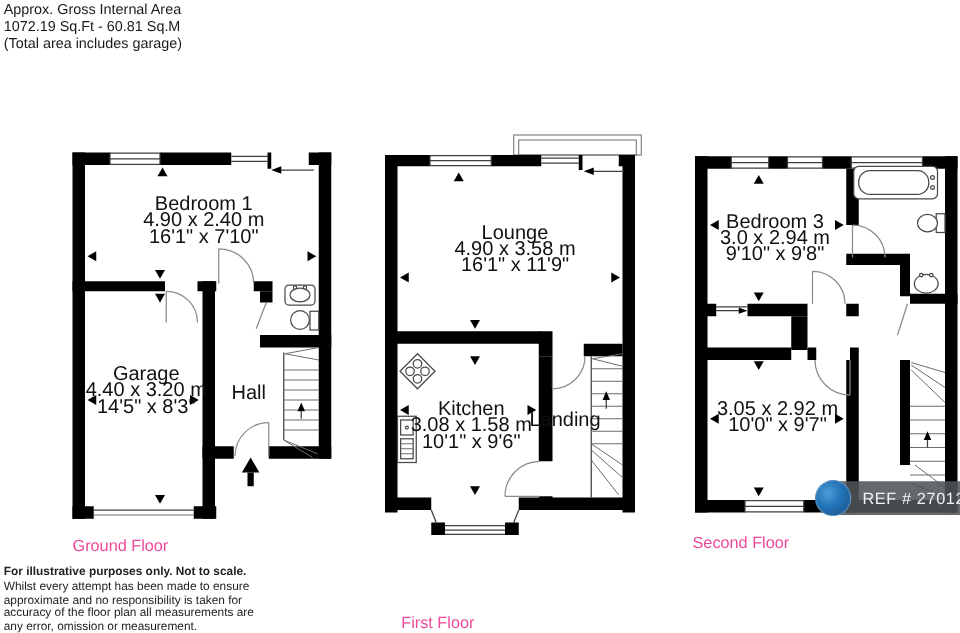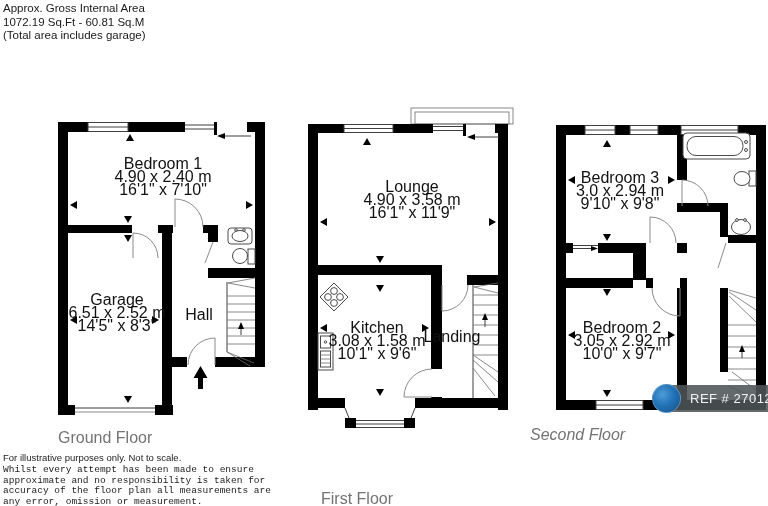--- a/index.html
+++ b/index.html
@@ -1,30 +1,30 @@
 <!DOCTYPE html>
 <html><head>
 <meta charset="utf-8">
 <style>
   * { margin:0; padding:0; box-sizing:border-box; }
   html,body { width:768px; height:506px; background:#ffffff; overflow:hidden;
               font-family:"Liberation Sans", sans-serif; }
   #stage { position:relative; width:704px; height:506px; background:#fff; }
 
   .hdr { position:absolute; left:3px; top:2px; font-size:11.5px; line-height:13.5px; color:#1a1a1a; }
-  .ftr1 { position:absolute; left:3px; top:452px; font-size:9.5px; color:#222; }
-  .ftr2 { position:absolute; left:3px; top:465px; font-size:9.5px; line-height:10.5px; color:#222;font-family:Liberation Mono, monospace; }
+  .ftr1 { position:absolute; left:3px; top:452px; font-size:9.5px; color:#222;font-weight:bold; }
+  .ftr2 { position:absolute; left:3px; top:465px; font-size:9.5px; line-height:10.5px; color:#222; }
 
   svg.plan { position:absolute; }
   #svg-ground { left:55px; top:100px; }
   #svg-first  { left:295px; top:100px; }
   #svg-second { left:550px; top:100px; }
 
   .room-label { position:absolute; text-align:center; font-size:16px; line-height:13px; color:#111; }
-  .floor-label { position:absolute; font-size:16px; color:#737373; }
+  .floor-label { position:absolute; font-size:13px; color:#ec4899; }
 
   .thin  { stroke:#3f3f3f; stroke-width:1; fill:none; }
   .thin2 { stroke:#6c6c6c; stroke-width:0.8; fill:none; }
   .arc   { stroke:#8a8a8a; stroke-width:1; fill:none; }
   .fix   { stroke:#4a4a4a; stroke-width:1; fill:#ffffff; }
   .wall  { fill:#000000; }
   .marr  { fill:#000000; }
 
   #ref-badge { position:absolute; left:654px; top:385px; height:27px; z-index:5;
                background:rgba(78,84,88,0.88); border-radius:14px;
@@ -324,21 +324,21 @@
     </g>
   </svg>
 
   <div class="room-label" style="left:93px; top:157px; width:140px;">
     <div>Bedroom 1</div>
     <div>4.90 x 2.40 m</div>
     <div>16'1" x 7'10"</div>
   </div>
   <div class="room-label" style="left:47px; top:293px; width:140px;">
     <div>Garage</div>
-    <div>6.51 x 2.52 m</div>
+    <div>4.40 x 3.20 m</div>
     <div>14'5" x 8'3"</div>
   </div>
   <div class="room-label" style="left:177px; top:308px; width:44px;">
     <div>Hall</div>
   </div>
 
   <div class="room-label" style="left:342px; top:180px; width:140px;">
     <div>Lounge</div>
     <div>4.90 x 3.58 m</div>
     <div>16'1" x 11'9"</div>
@@ -351,28 +351,27 @@
   <div class="room-label" style="left:415px; top:330px; width:74px;">
     <div>Landing</div>
   </div>
 
   <div class="room-label" style="left:550px; top:171px; width:140px;">
     <div>Bedroom 3</div>
     <div>3.0 x 2.94 m</div>
     <div>9'10" x 9'8"</div>
   </div>
   <div class="room-label" style="left:552px; top:321px; width:140px;">
-    <div>Bedroom 2</div>
     <div>3.05 x 2.92 m</div>
     <div>10'0" x 9'7"</div>
   </div>
 
   <div class="floor-label" style="left:58px; top:429px;">Ground Floor</div>
   <div class="floor-label" style="left:321px; top:443px;margin-top:47px;">First Floor</div>
-  <div class="floor-label" style="left:530px; top:426px;font-style:italic;">Second Floor</div>
+  <div class="floor-label" style="left:554px; top:426px;">Second Floor</div>
 
   <div id="ref-badge">
     <span id="ref-logo"></span>
     <span>REF # 2701266</span>
   </div>
 
   <div class="ftr1">For illustrative purposes only. Not to scale.</div>
   <div class="ftr2">
     <div>Whilst every attempt has been made to ensure</div>
     <div>approximate and no responsibility is taken for</div>

